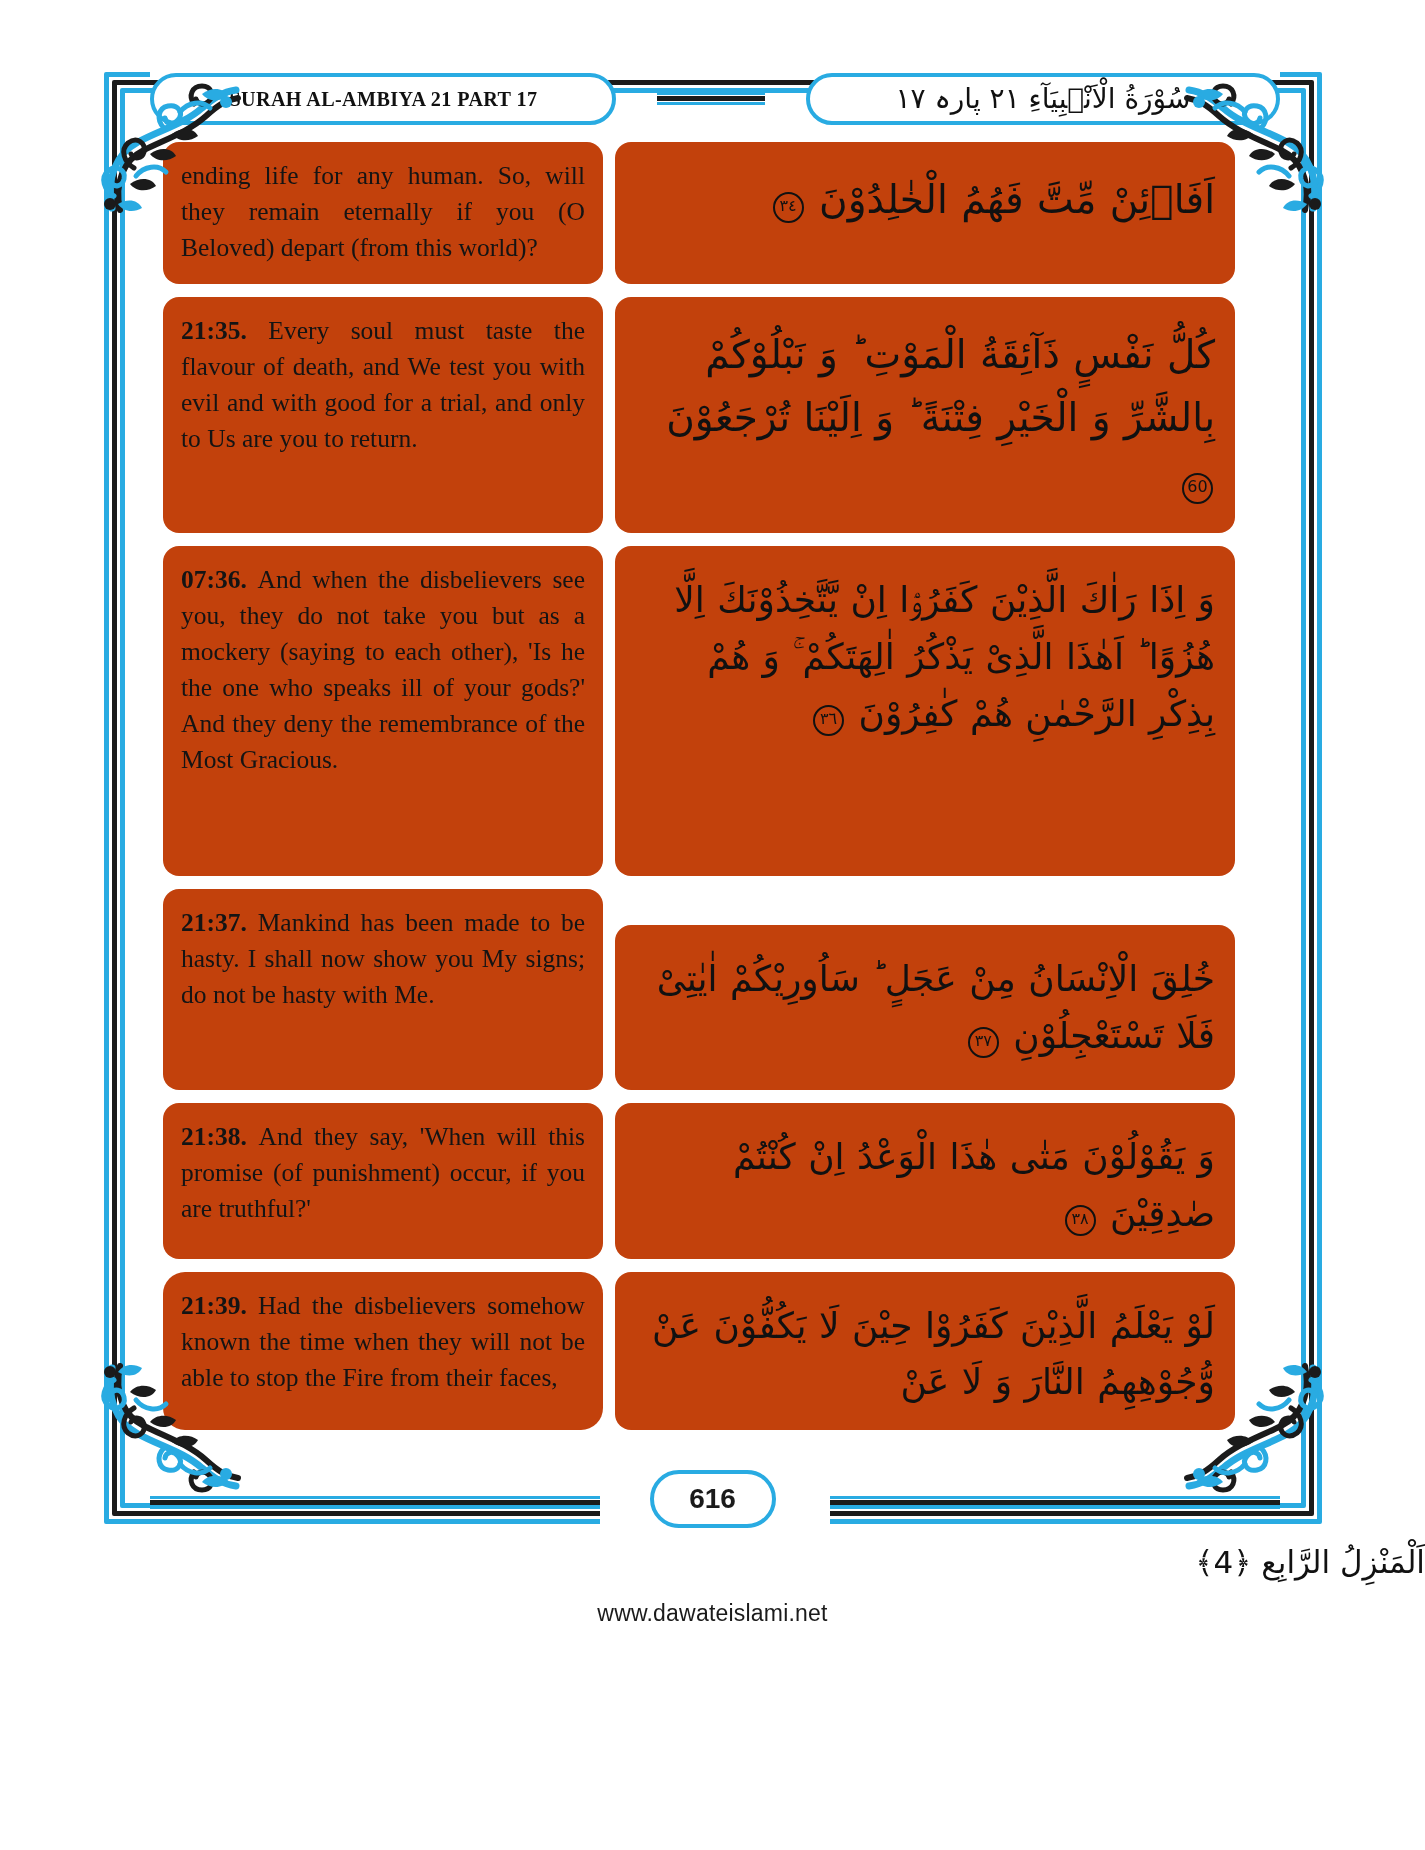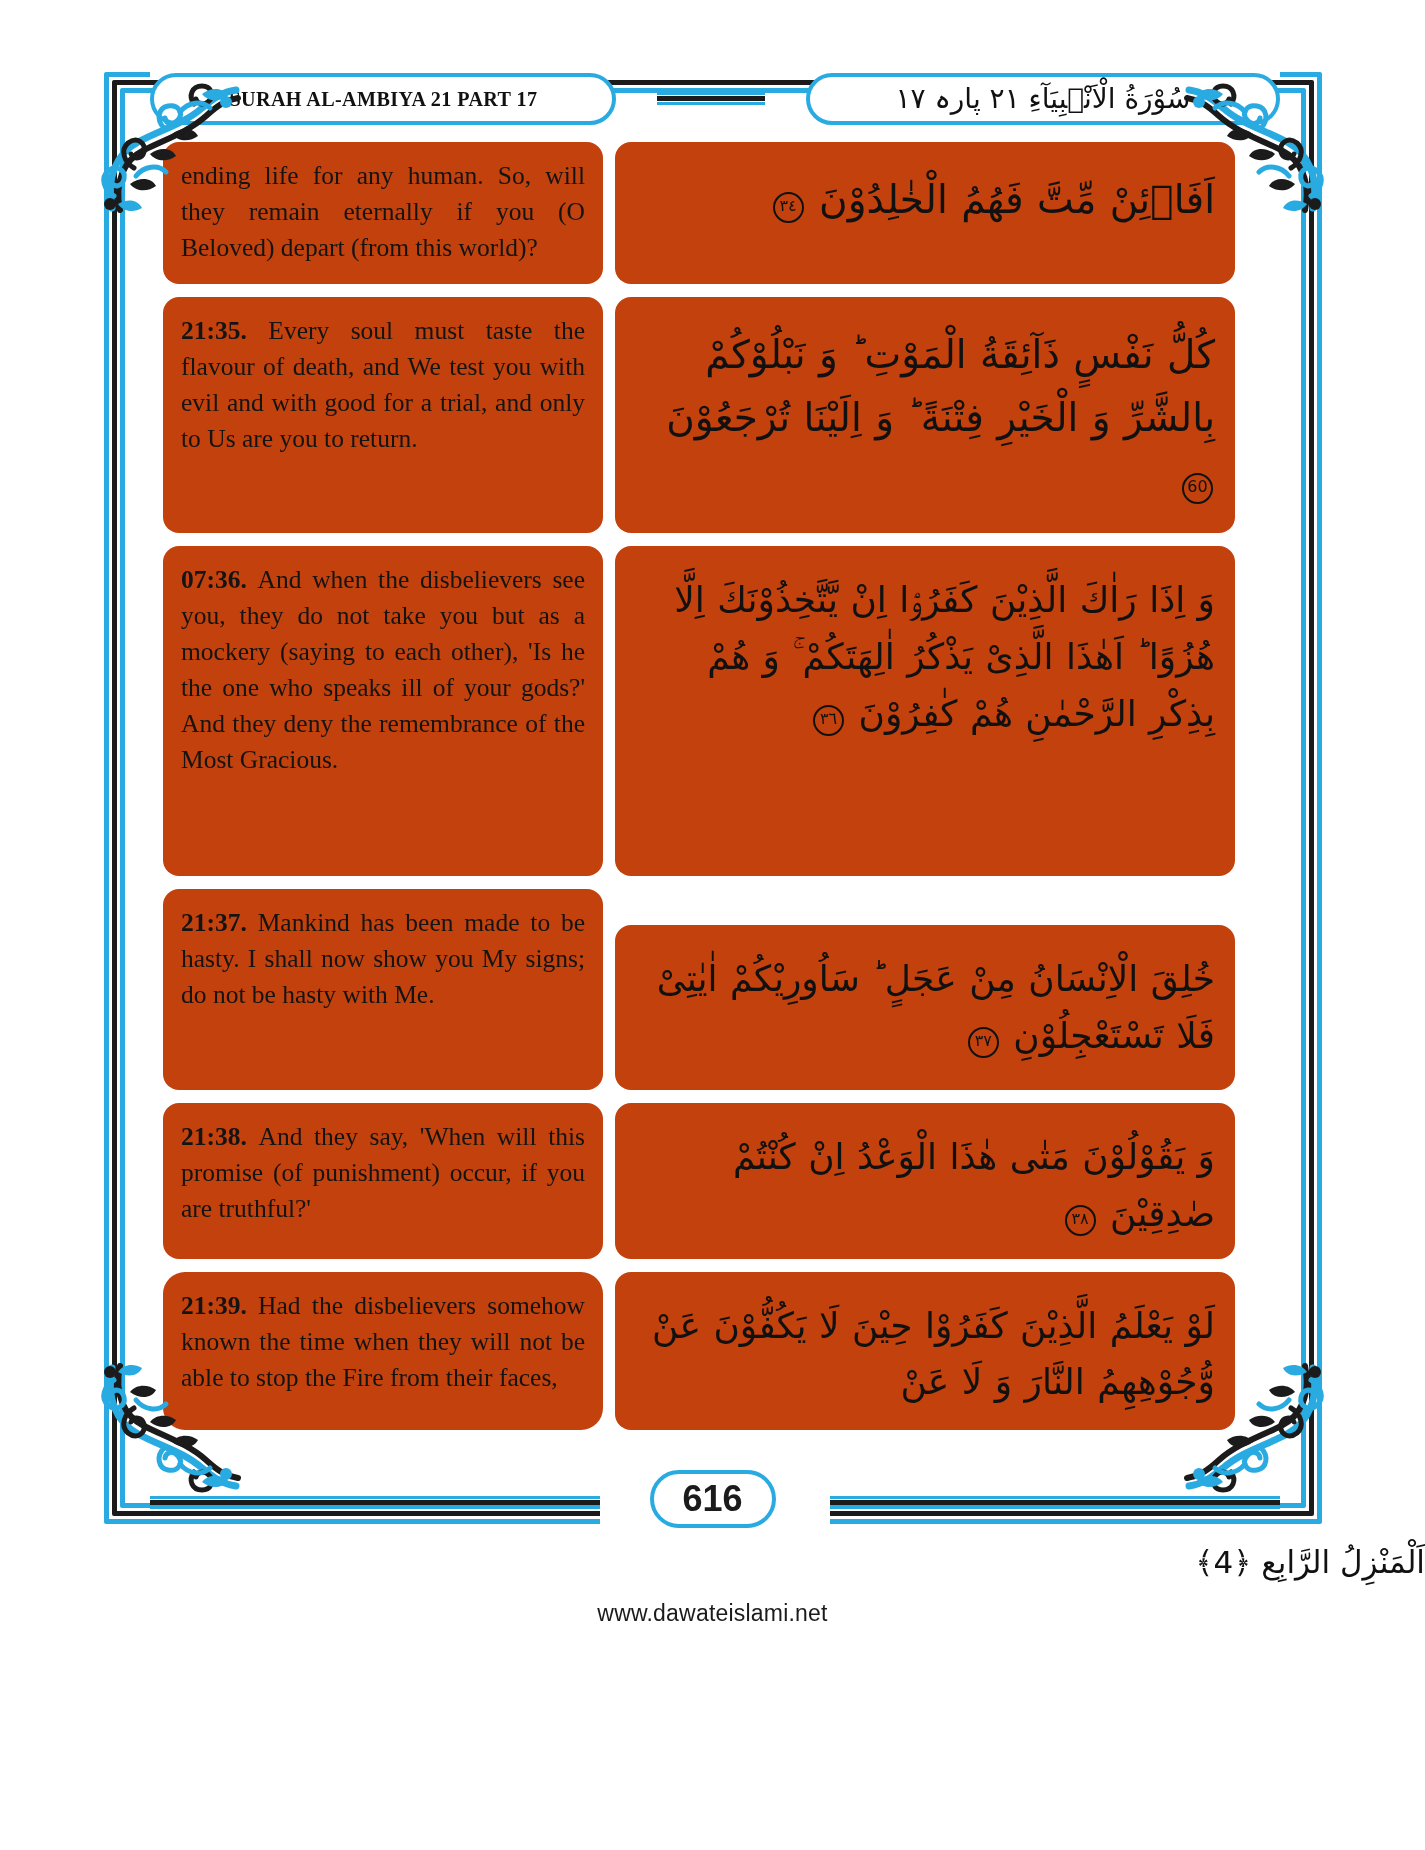--- a/index.html
+++ b/index.html
@@ -228,21 +228,21 @@
     border-radius: 30px;
     display: flex;
     align-items: center;
     justify-content: center;
     z-index: 8;
     box-sizing: border-box;
   }
   .page-capsule span {
     font-family: "Liberation Sans", sans-serif;
     font-weight: bold;
-    font-size: 36px;
+    font-size: 28px;
     color: #1b1b1b;
   }
 
   .manzil {
     position: absolute;
     left: 0;
     right: 0;
     top: 1544px;
     text-align: right;
     font-family: "DejaVu Sans", sans-serif;

